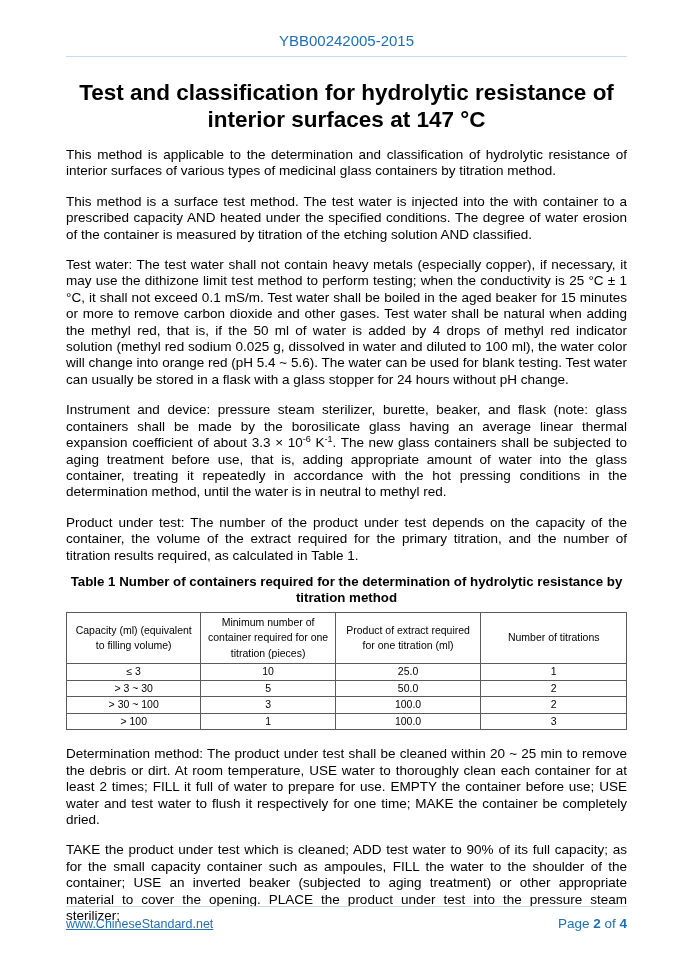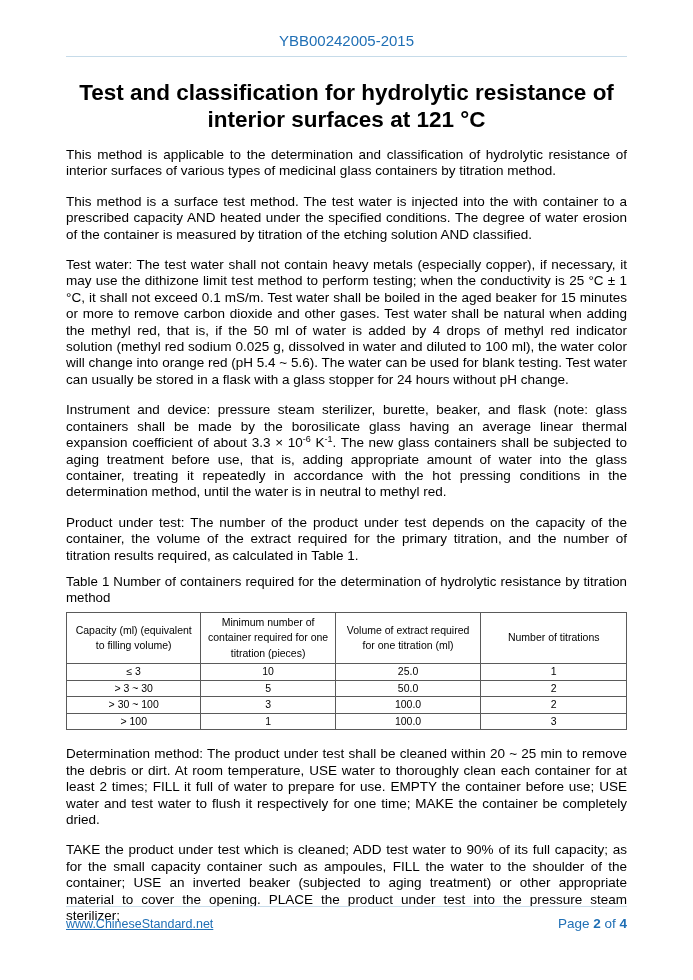--- a/index.html
+++ b/index.html
@@ -27,21 +27,21 @@
       font-size: 22.5px; font-weight: bold; text-align: center; line-height: 27px;
     }
     .content {
       position: absolute; left: 66px; right: 66px; top: 147px;
       font-size: 13.5px; line-height: 16.4px; text-align: justify;
     }
     .content p { margin: 0 0 14px 0; }
     .content b { font-weight: normal; }
     sup { font-size: 9px; line-height: 0; vertical-align: super; }
     .table-caption {
-      font-weight: normal; font-size: 13.3px; line-height: 16px;
+      font-weight: bold; text-align: center; font-size: 13.3px; line-height: 16px;
       margin: 3px 0 6px 0;
     }
     table.data {
       width: 100%; border-collapse: collapse; font-size: 10.5px; line-height: 15.5px;
       margin-bottom: 16px;
     }
     table.data th, table.data td {
       border: 1px solid #5a5a5a; text-align: center; font-weight: normal; padding: 0 4px;
     }
     table.data th { padding: 2px 4px; }
@@ -61,36 +61,36 @@
     .footer-page b { font-weight: bold; }
   </style>
 </head>
 <body>
 
 <div class="header">
   <div class="header-docid">YBB00242005-2015</div>
 </div>
 <div class="header-rule"></div>
 
-<div class="title">Test and classification for hydrolytic resistance of interior surfaces at 121 °C</div>
+<div class="title">Test and classification for hydrolytic resistance of interior surfaces at 147 °C</div>
 
 <div class="content">
   <p>This method is applicable to the determination and classification of hydrolytic resistance of interior surfaces of various types of medicinal glass containers by titration method.</p>
   <p>This method is a surface test method. The test water is injected into the with container to a prescribed capacity AND heated under the specified conditions. The degree of water erosion of the container is measured by titration of the etching solution AND classified.</p>
   <p><b>Test water:</b><span> The test water shall not contain heavy metals (especially copper), if necessary, it may use the dithizone limit test method to perform testing; when the conductivity is 25 °C ± 1 °C, it shall not exceed 0.1 mS/m. Test water shall be boiled in the aged beaker for 15 minutes or more to remove carbon dioxide and other gases. Test water shall be natural when adding the methyl red, that is, if the 50 ml of water is added by 4 drops of methyl red indicator solution (methyl red sodium 0.025 g, dissolved in water and diluted to 100 ml), the water color will change into orange red (pH 5.4 ~ 5.6). The water can be used for blank testing. Test water can usually be stored in a flask with a glass stopper for 24 hours without pH change.</span></p>
   <p><b>Instrument and device:</b><span> pressure steam sterilizer, burette, beaker, and flask (note: glass containers shall be made by the borosilicate glass having an average linear thermal expansion coefficient of about 3.3 × 10</span><sup>-6</sup><span> K</span><sup>-1</sup><span>. The new glass containers shall be subjected to aging treatment before use, that is, adding appropriate amount of water into the glass container, treating it repeatedly in accordance with the hot pressing conditions in the determination method, until the water is in neutral to methyl red.</span></p>
   <p style="margin-bottom:10px"><b>Product under test:</b><span> The number of the product under test depends on the capacity of the container, the volume of the extract required for the primary titration, and the number of titration results required, as calculated in Table 1.</span></p>
 
   <div class="table-caption">Table 1  Number of containers required for the determination of hydrolytic resistance by titration method</div>
   <table class="data">
     <thead>
       <tr>
         <th class="col1">Capacity (ml) (equivalent to filling volume)</th>
         <th class="col2">Minimum number of container required for one titration (pieces)</th>
-        <th class="col3">Volume of extract required for one titration (ml)</th>
+        <th class="col3">Product of extract required for one titration (ml)</th>
         <th class="col4">Number of titrations</th>
       </tr>
     </thead>
     <tbody>
       <tr>
         <td>≤ 3</td>
         <td>10</td>
         <td>25.0</td>
         <td>1</td>
       </tr>

